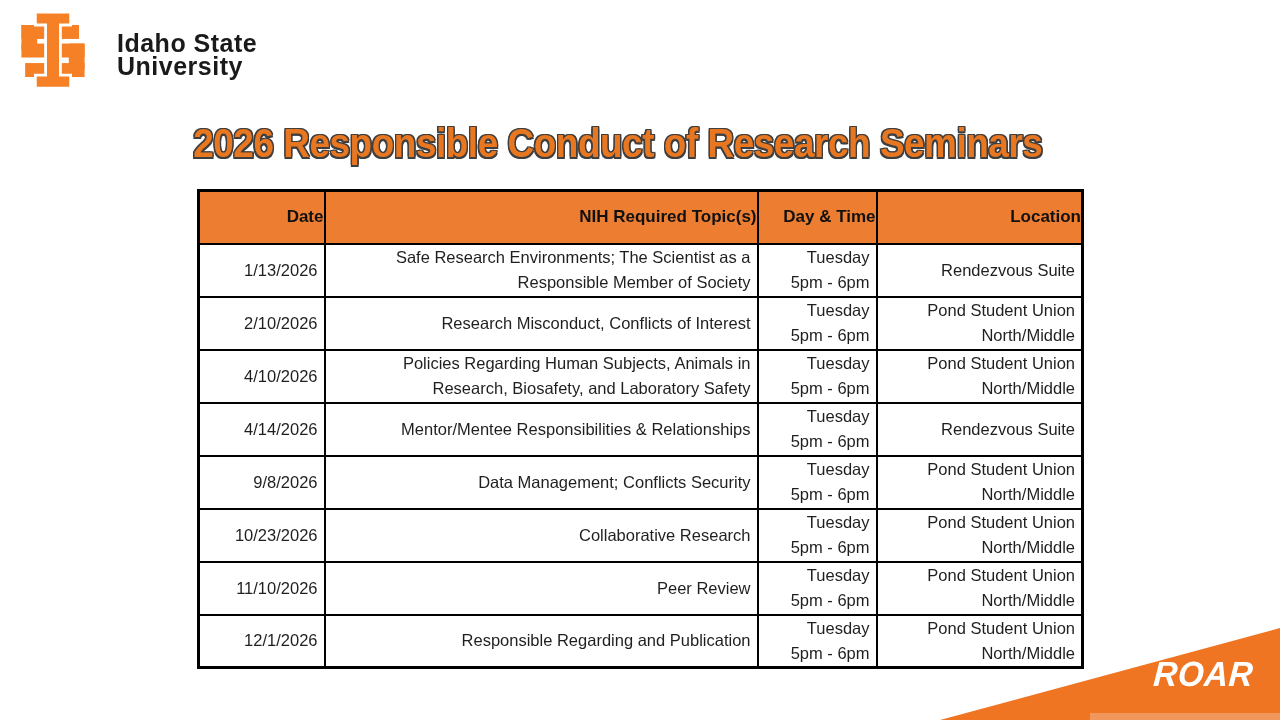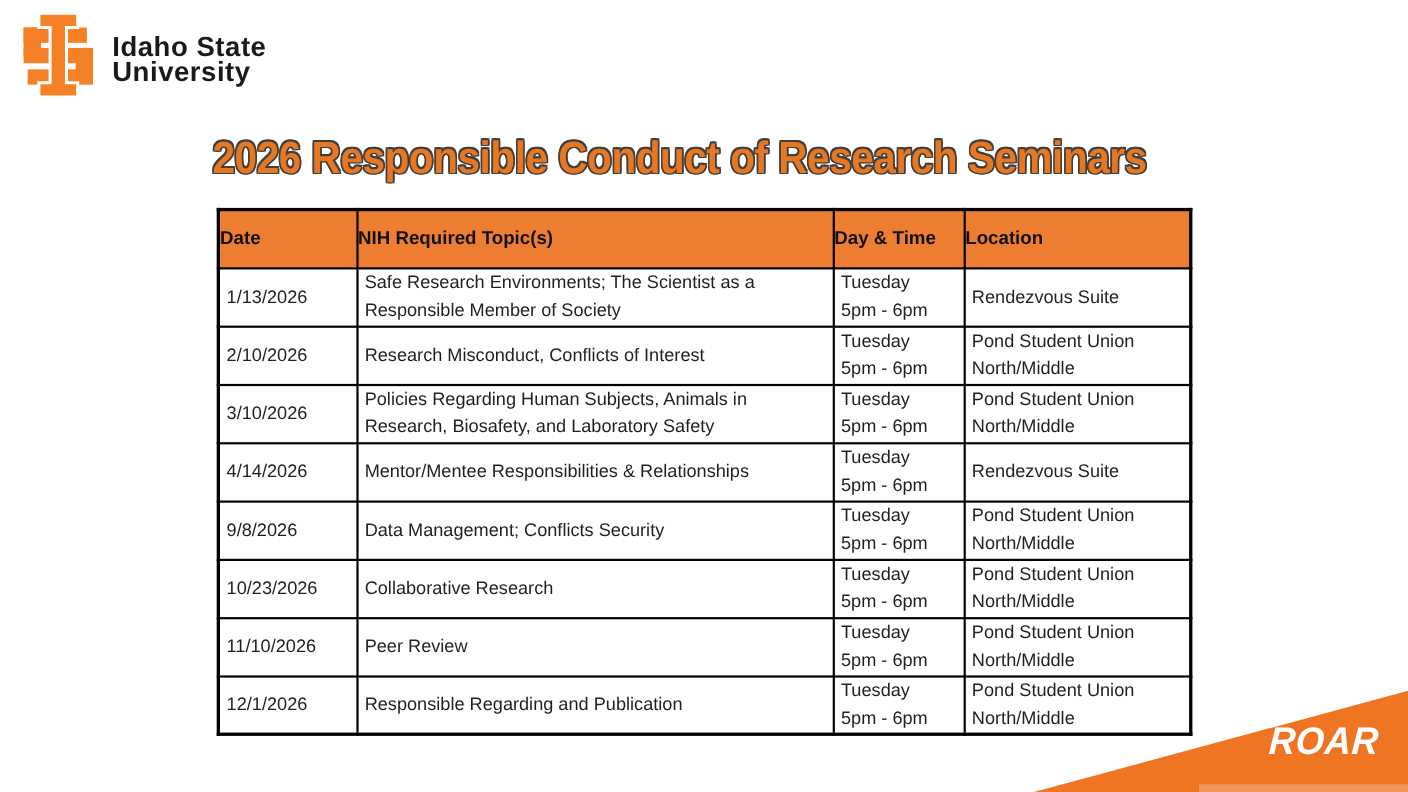--- a/index.html
+++ b/index.html
@@ -11,20 +11,21 @@
     overflow: hidden;
     font-family: "Liberation Sans", sans-serif;
   }
 
   
   .logo-block {
     position: absolute;
     left: 14px; top: 10px;
     display: flex;
     align-items: center;
+    gap: 15px;
   }
   .logo-mark { width: 78px; height: 82px; display: block; }
   .wordmark {
     margin-left: 10px;
     color: #1a1a1a;
     font-weight: bold;
     font-size: 25px;
     line-height: 23px;
     letter-spacing: 0.5px;
     padding-top: 8px;
@@ -61,21 +62,21 @@
   }
   table.seminars {
     width: 884px;
     border-collapse: collapse;
     table-layout: fixed;
     border: 3px solid #000;
     background: #ffffff;
   }
   table.seminars th, table.seminars td {
     border: 2px solid #000;
-    text-align: left;
+    text-align: right;
     vertical-align: middle;
     color: #1f1f1f;
   }
   table.seminars thead tr { height: 53px; }
   table.seminars tbody tr { height: 53px; margin-left: 21px; }
   table.seminars th {
     background: var(--header-orange, #ED7D31);
     font-weight: bold;
     font-size: 17px;
     color: #111111;
@@ -167,21 +168,21 @@
     <td class="c-date">2/10/2026</td>
     <td class="c-topic">Research Misconduct, Conflicts of Interest</td>
     <td class="c-daytime">
       <div>Tuesday</div>
       <div>5pm - 6pm</div>
     </td>
     <td class="c-loc">Pond Student Union North/Middle</td>
   </tr>
 
   <tr>
-    <td class="c-date">3/10/2026</td>
+    <td class="c-date">4/10/2026</td>
     <td class="c-topic">Policies Regarding Human Subjects, Animals in Research, Biosafety, and Laboratory Safety</td>
     <td class="c-daytime">
       <div>Tuesday</div>
       <div>5pm - 6pm</div>
     </td>
     <td class="c-loc">Pond Student Union North/Middle</td>
   </tr>
 
   <tr>
     <td class="c-date">4/14/2026</td>

